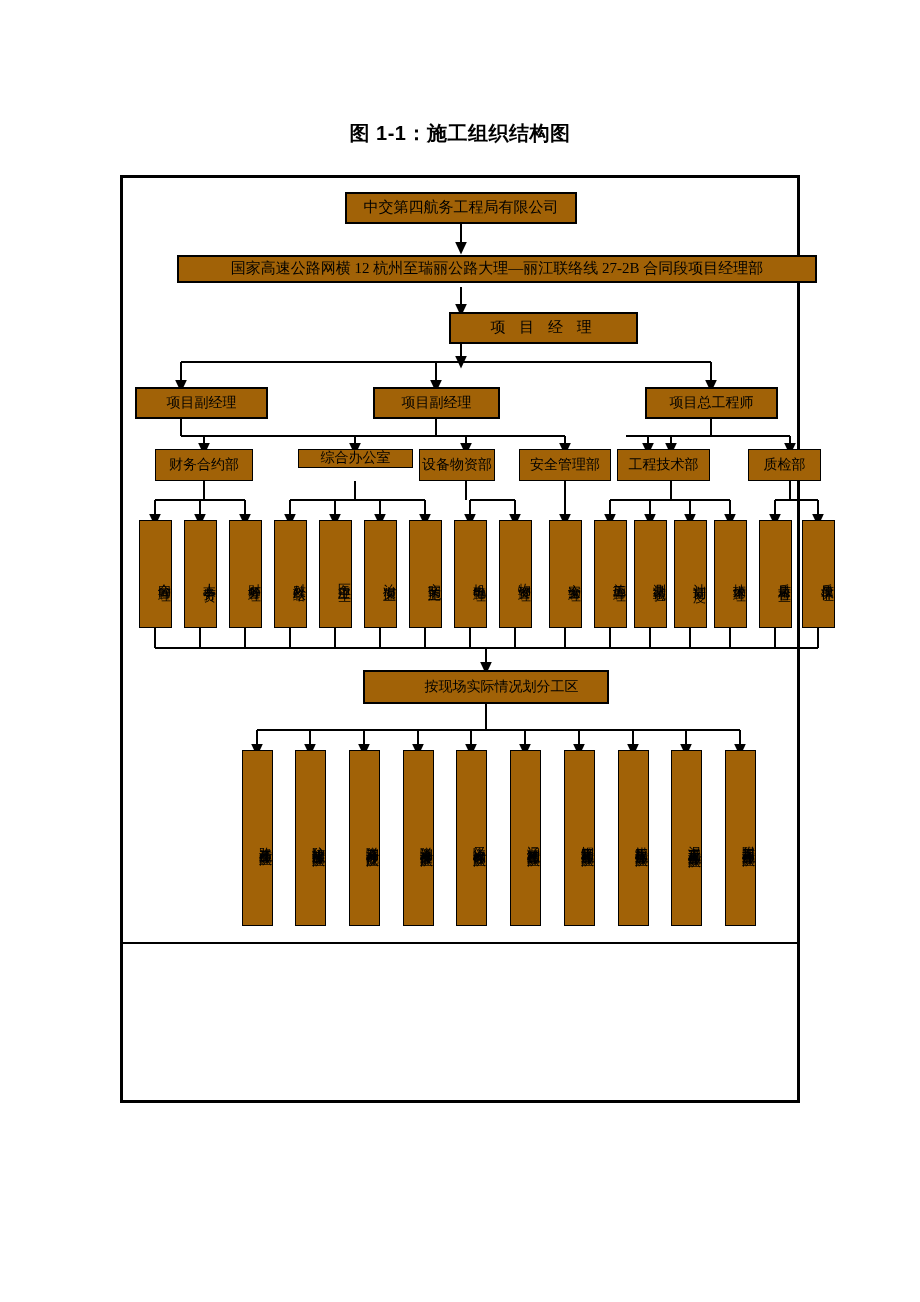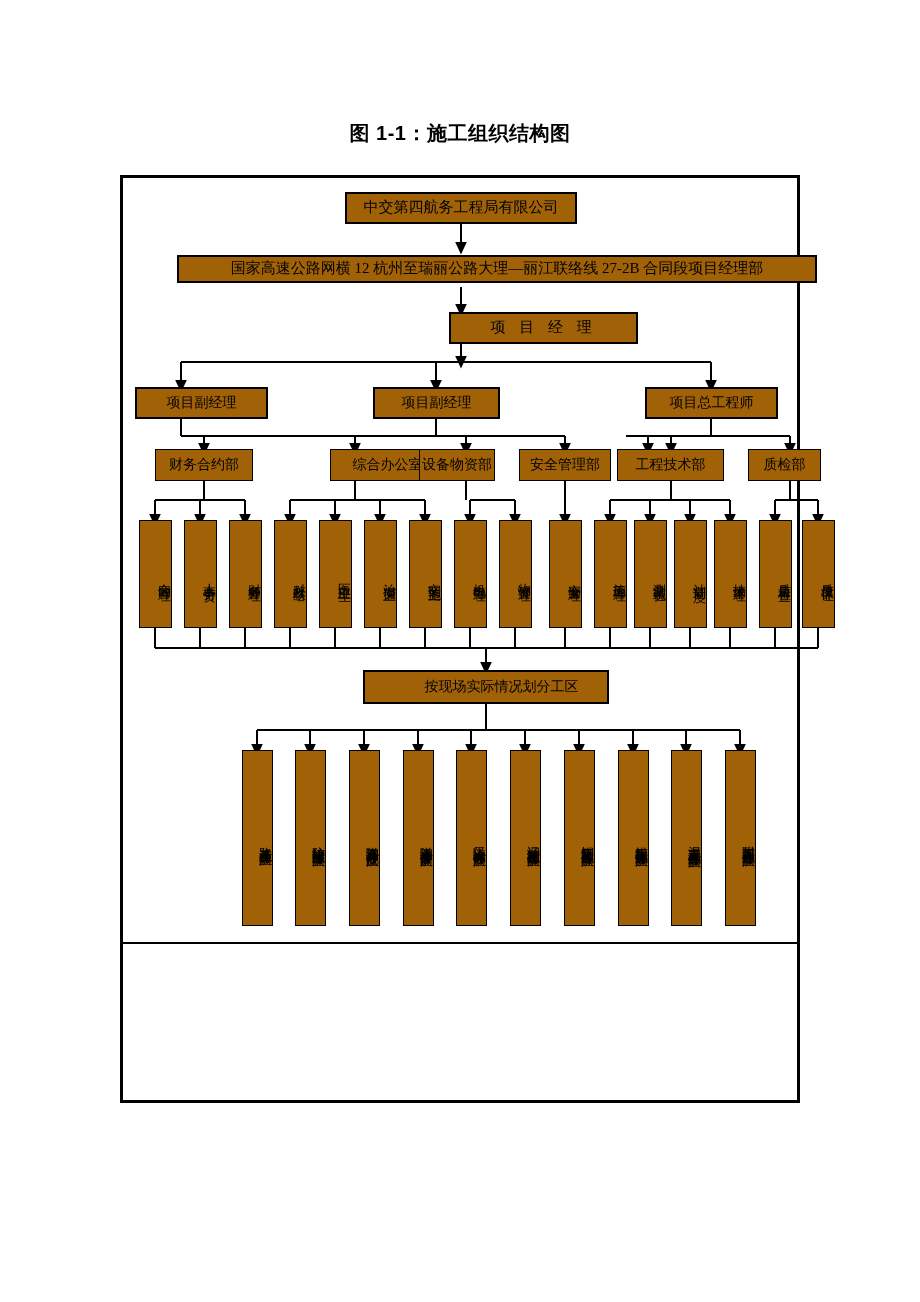--- a/index.html
+++ b/index.html
@@ -223,27 +223,27 @@
   <div class="node" id="node-pm" style="left:411px; top:312px; width:189px; height:32px;margin-left:38px;">项 目 经 理</div>
 
   <div class="node" style="left:135px; top:387px; width:133px; height:32px;">项目副经理</div>
 
   <div class="node" style="left:373px; top:387px; width:127px; height:32px;">项目副经理</div>
 
   <div class="node" style="left:645px; top:387px; width:133px; height:32px;">项目总工程师</div>
 
   <div class="node thin" style="left:155px; top:449px; width:98px; height:32px;">财务合约部</div>
 
-  <div class="node thin" style="left:298px; top:449px; width:115px; height:32px;margin-left:32px;">综合办公室</div>
+  <div class="node thin" style="left:298px; top:449px; width:115px; height:19px;">综合办公室</div>
 
   <div class="node thin" style="left:419px; top:449px; width:76px; height:32px;">设备物资部</div>
 
   <div class="node thin" style="left:519px; top:449px; width:92px; height:32px;">安全管理部</div>
 
-  <div class="node thin" style="left:617px; top:449px; width:107px; height:32px;">工程技术部</div>
+  <div class="node thin" style="left:617px; top:449px; width:93px; height:32px;">工程技术部</div>
 
   <div class="node thin" style="left:748px; top:449px; width:73px; height:32px;">质检部</div>
 
   <div class="node thin vert" style="left:139px; top:520px; width:33px; height:108px;">合同管理</div>
   <div class="node thin vert" style="left:184px; top:520px; width:33px; height:108px;">人事劳资</div>
   <div class="node thin vert" style="left:229px; top:520px; width:33px; height:108px;">财务管理</div>
   <div class="node thin vert" style="left:274px; top:520px; width:33px; height:108px;">对外联络</div>
   <div class="node thin vert" style="left:319px; top:520px; width:33px; height:108px;">医疗卫生</div>
   <div class="node thin vert" style="left:364px; top:520px; width:33px; height:108px;">治安保卫</div>
   <div class="node thin vert" style="left:409px; top:520px; width:33px; height:108px;">文明施工</div>

